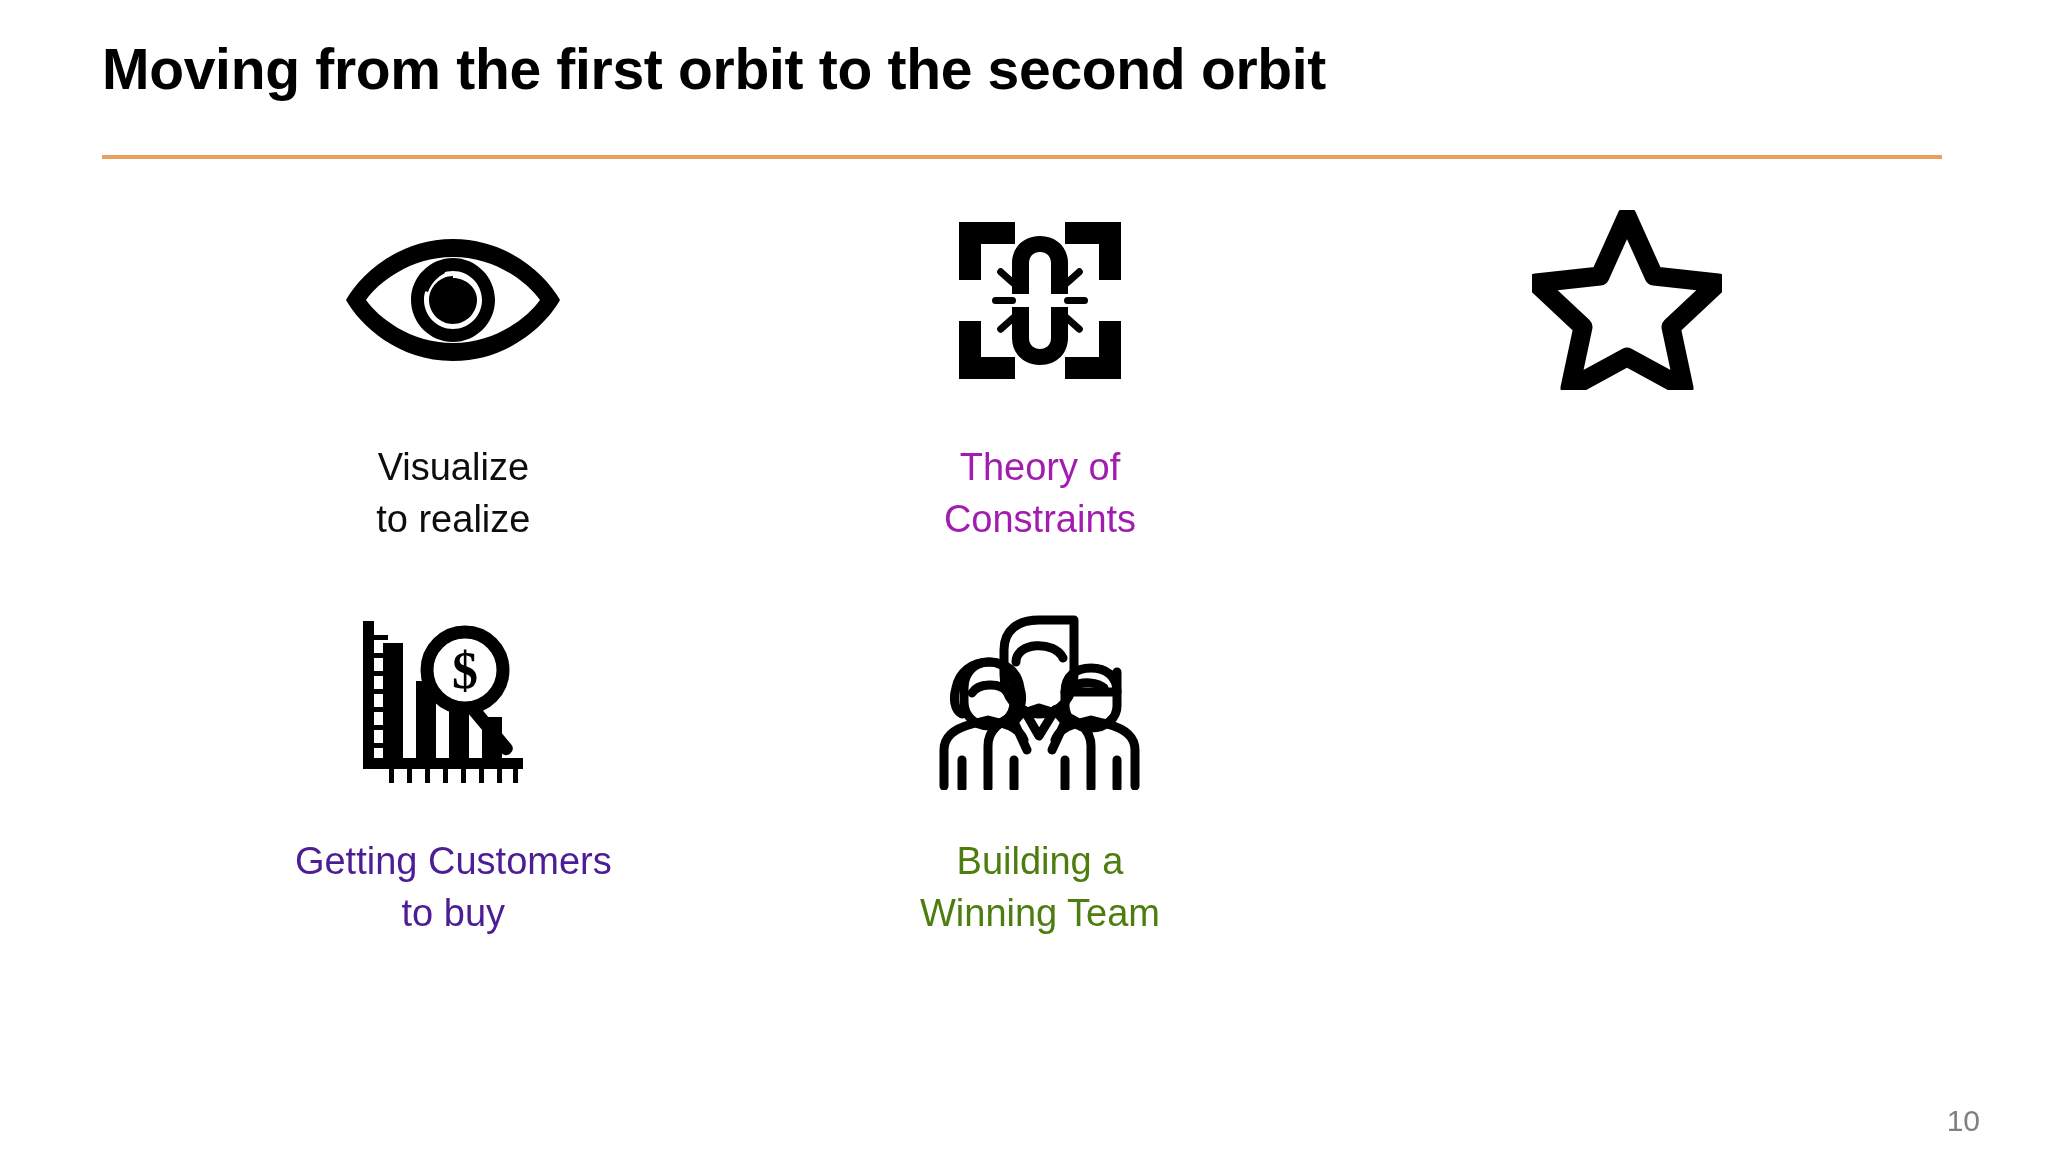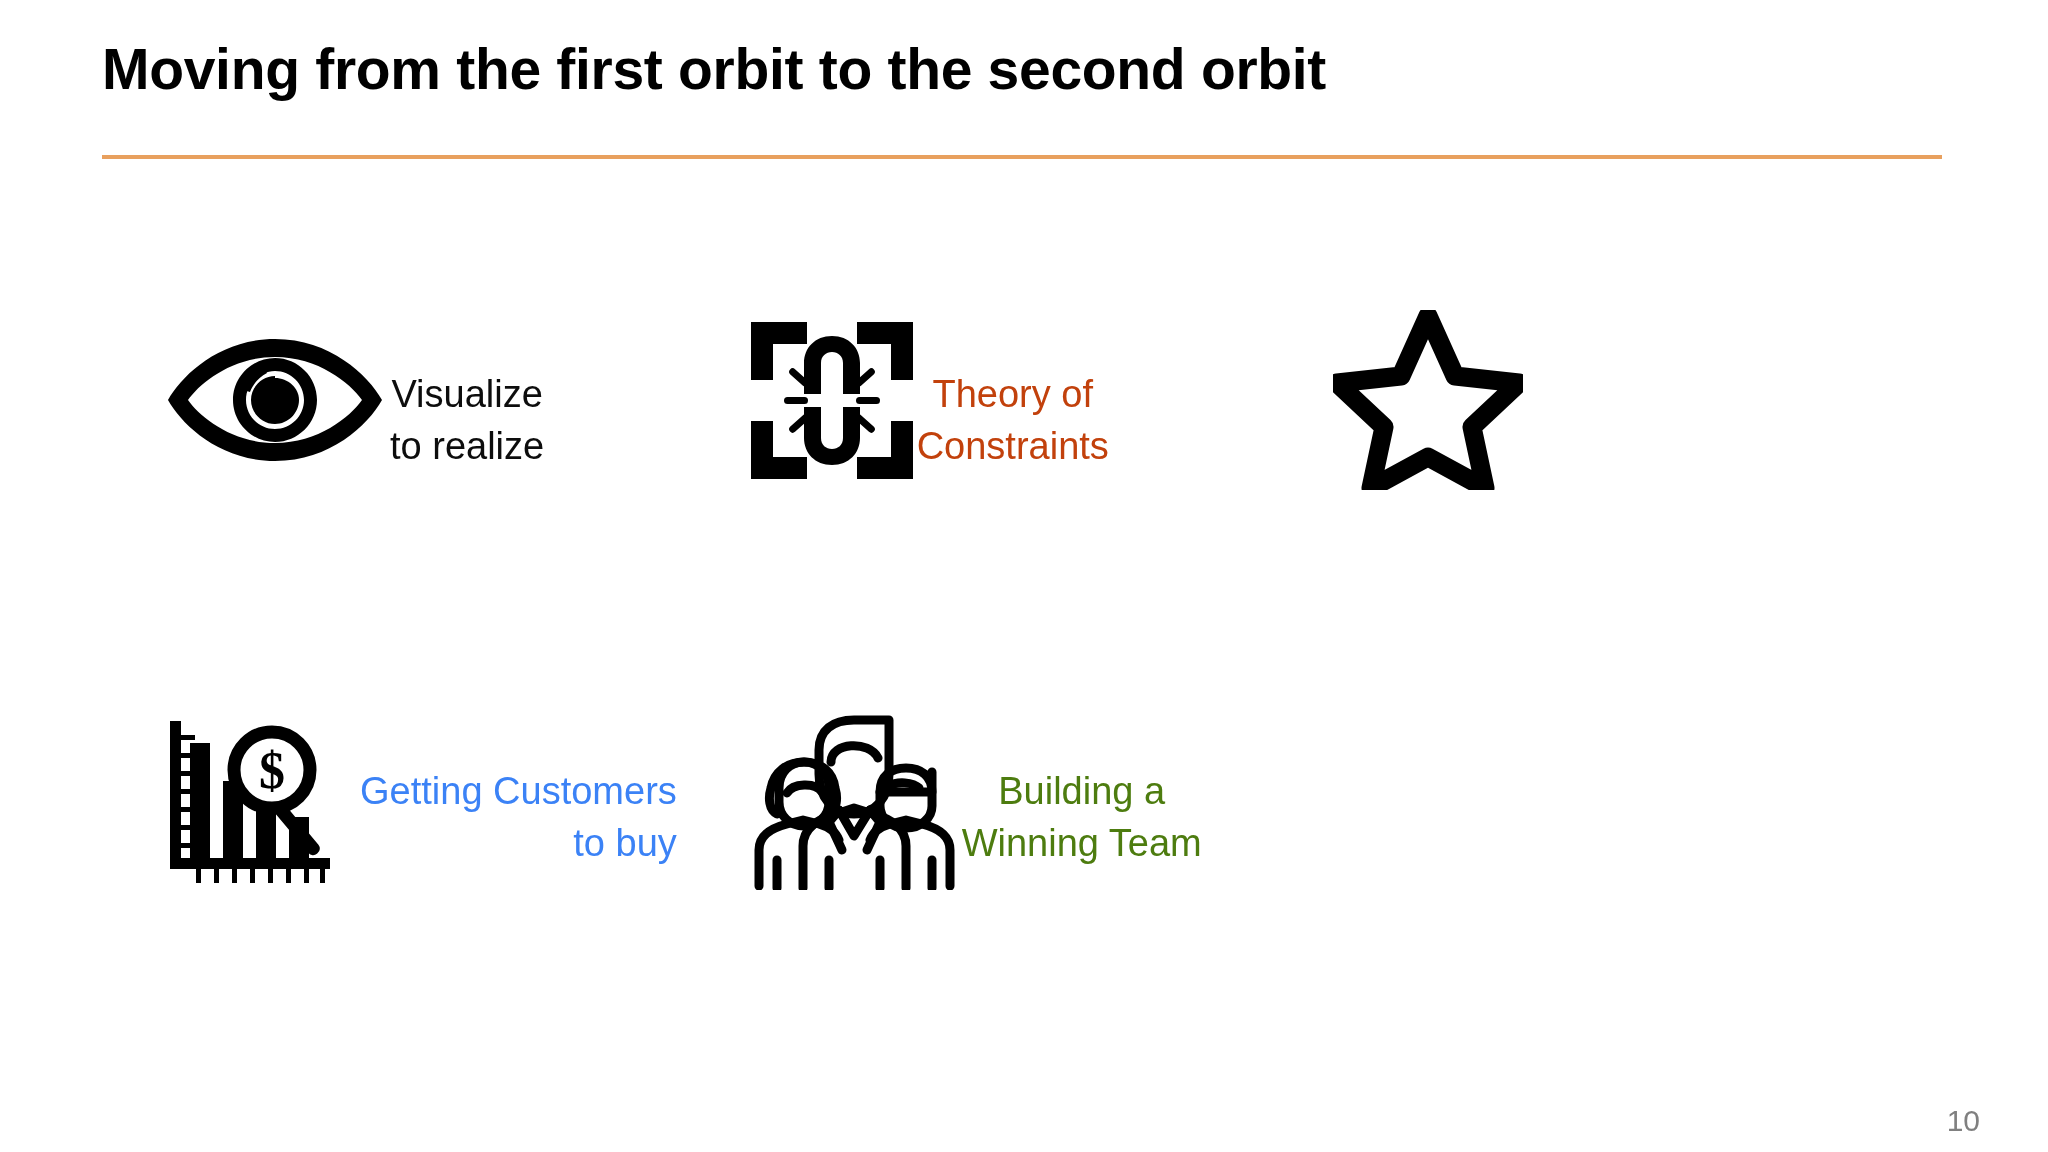--- a/index.html
+++ b/index.html
@@ -54,21 +54,21 @@
     width: 1760px;
     height: 800px;
     display: grid;
     grid-template-columns: repeat(3, 1fr);
     grid-template-rows: repeat(2, 1fr);
     column-gap: 0px;
     row-gap: 0px;
   }
   .cell {
     display: flex;
-    flex-direction: row;
+    flex-direction: column;
     align-items: center;
     justify-content: flex-start;
   }
   .icon-wrap {
     height: 200px;
     display: flex;
     align-items: center;
     justify-content: center;
   }
   .icon-wrap svg {
@@ -143,21 +143,21 @@
           <path d="M85 147 C 68 147 57 135 57 120 L57 89 L74 89 L74 120 C 74 127 79 131 85 131 C 91 131 96 127 96 120 L96 89 L113 89 L113 120 C 113 135 102 147 85 147 Z" fill="#000"></path>
 
           <rect x="37" y="79" width="24" height="7" rx="3.5" fill="#000"></rect>
           <rect x="109" y="79" width="24" height="7" rx="3.5" fill="#000"></rect>
           <rect x="40" y="56" width="24" height="7" rx="3.5" fill="#000" transform="rotate(42 52 59.5)"></rect>
           <rect x="106" y="56" width="24" height="7" rx="3.5" fill="#000" transform="rotate(-42 118 59.5)"></rect>
           <rect x="40" y="102" width="24" height="7" rx="3.5" fill="#000" transform="rotate(-42 52 105.5)"></rect>
           <rect x="106" y="102" width="24" height="7" rx="3.5" fill="#000" transform="rotate(42 118 105.5)"></rect>
         </svg>
       </div>
-      <div class="cap" style="color: #c2410c;">
+      <div class="cap" style="color: #a21caf;">
         <span>Theory of</span>
         <span class="l2">Constraints</span>
       </div>
     </div>
 
     <div class="cell">
       <div class="icon-wrap">
         <svg width="190" height="180" viewBox="0 0 190 180" aria-hidden="true">
           <path d="M95 6 L122 66 L186 73 L139 117 L152 178 L95 147 L38 178 L51 117 L4 73 L68 66 Z" fill="none" stroke="#000" stroke-width="19" stroke-linejoin="round" stroke-linecap="round"></path>
         </svg>
@@ -193,21 +193,21 @@
           <rect x="96" y="96" width="20" height="49" fill="#000"></rect>
           <rect x="129" y="104" width="20" height="41" fill="#000"></rect>
 
           <rect x="131" y="86" width="13" height="62" rx="6" fill="#000" transform="rotate(-40 137 117)"></rect>
 
           <circle cx="112" cy="57" r="38" fill="#fff" stroke="#000" stroke-width="13"></circle>
 
           <text x="112" y="75" font-family="'Liberation Serif', serif" font-size="52" font-weight="bold" text-anchor="middle" fill="#000">$</text>
         </svg>
       </div>
-      <div class="cap" style="color: #3b82f6; text-align: right;">
+      <div class="cap" style="color: #4c1d95;">
         <span>Getting Customers</span>
         <span class="l2">to buy</span>
       </div>
     </div>
 
     <div class="cell row2">
       <div class="icon-wrap">
         <svg width="215" height="180" viewBox="0 0 215 180" aria-hidden="true">
           <g fill="none" stroke="#000" stroke-width="9" stroke-linejoin="round" stroke-linecap="round">
 

